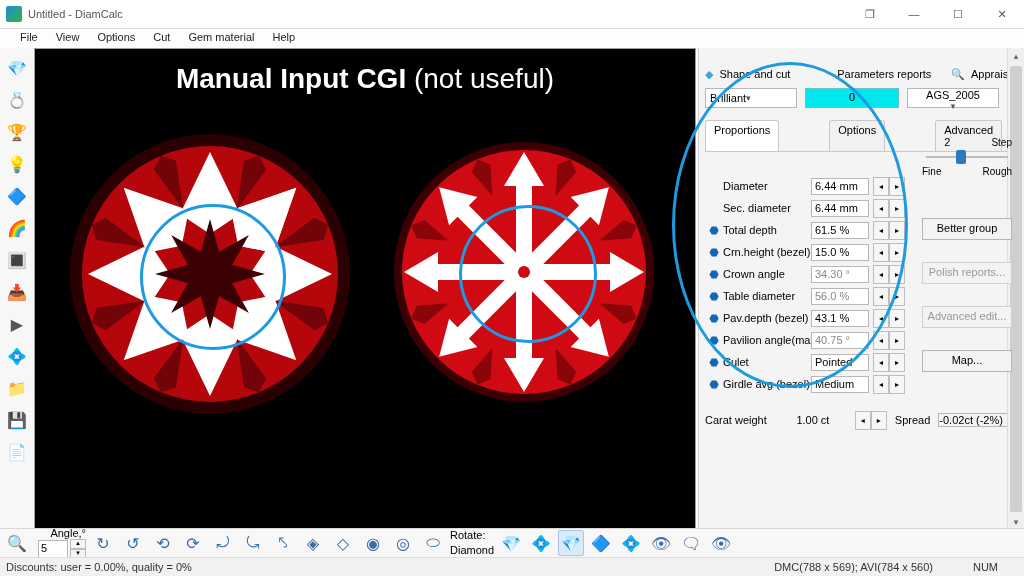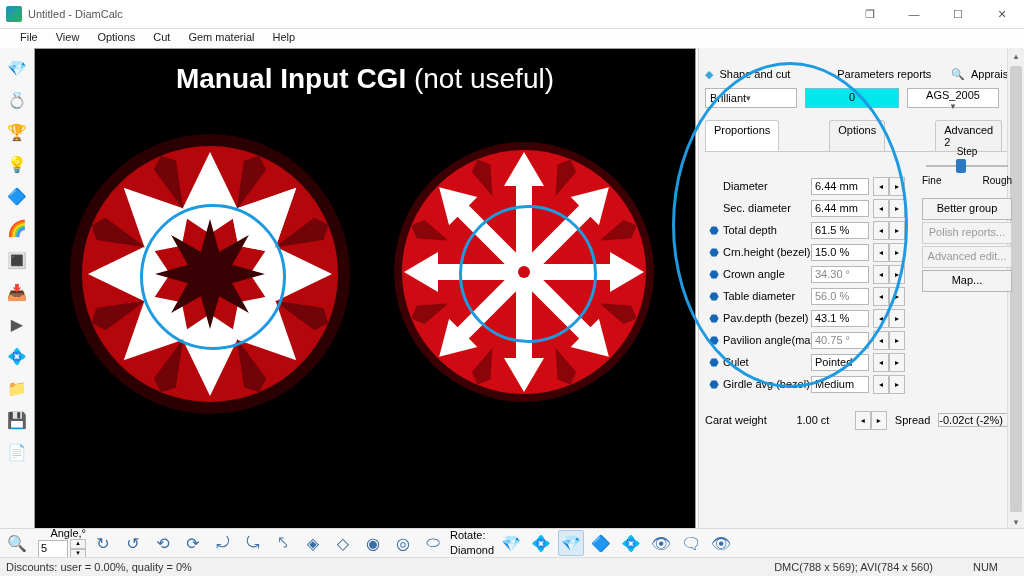--- a/index.html
+++ b/index.html
@@ -77,24 +77,24 @@
   .proplist { margin-top:22px; }
   .prow { display:flex; align-items:center; height:20px; margin-top:2px; }
   .prow .icon { width:18px; text-align:center; color:#1566b6; font-size:11px; }
   .prow .plabel { flex:1; white-space:nowrap; overflow:hidden; }
   .prow .pval { width:58px; border:1px solid #b7b7b7; background:#fff; height:17px; padding:0 3px; box-sizing:border-box; line-height:15px; font-size:11px;}
   .prow .pval.dis { color:#888; }
   .arrows { display:flex; margin-left:4px; }
   .arrowbtn { width:14px; height:17px; border:1px solid #bdbdbd; background:#f6f6f6; font-size:8px; display:flex; align-items:center; justify-content:center;}
 
   .sidebtns { position:absolute; right:12px; top:150px; width:90px; display:flex; flex-direction:column; gap:2px; }
-  .sidebtn { height:20px; border:1px solid #b5b5b5; background:#f3f3f3; text-align:center; line-height:18px; font-size:11px;}
+  .sidebtn { height:20px; border:1px solid #b5b5b5; background:#f3f3f3; text-align:center; line-height:18px; font-size:11px;margin-top:20px;}
   .sidebtn.dis { color:#999; border-color:#d0d0d0; }
 
-  .slider { position:absolute; right:12px; top:98px; width:90px; text-align:center; font-size:10px;}
+  .slider { position:absolute; right:12px; top:89px; width:90px; text-align:right; font-size:10px;}
   .slider .track { position:relative; height:18px; }
   .slider .line { position:absolute; left:4px; right:4px; top:8px; height:2px; background:#bdbdbd;}
   .slider .thumb { position:absolute; left:34px; top:2px; width:10px; height:14px; background:#2a7abf; border-radius:2px;}
 
   .annot {
     position:absolute; right:16px; top:333px; width:300px; text-align:center;
     color:#1e9ae0; font-size:26px; font-weight:700; line-height:1.15;
     pointer-events:none;
   }
   .annot-ellipse {

